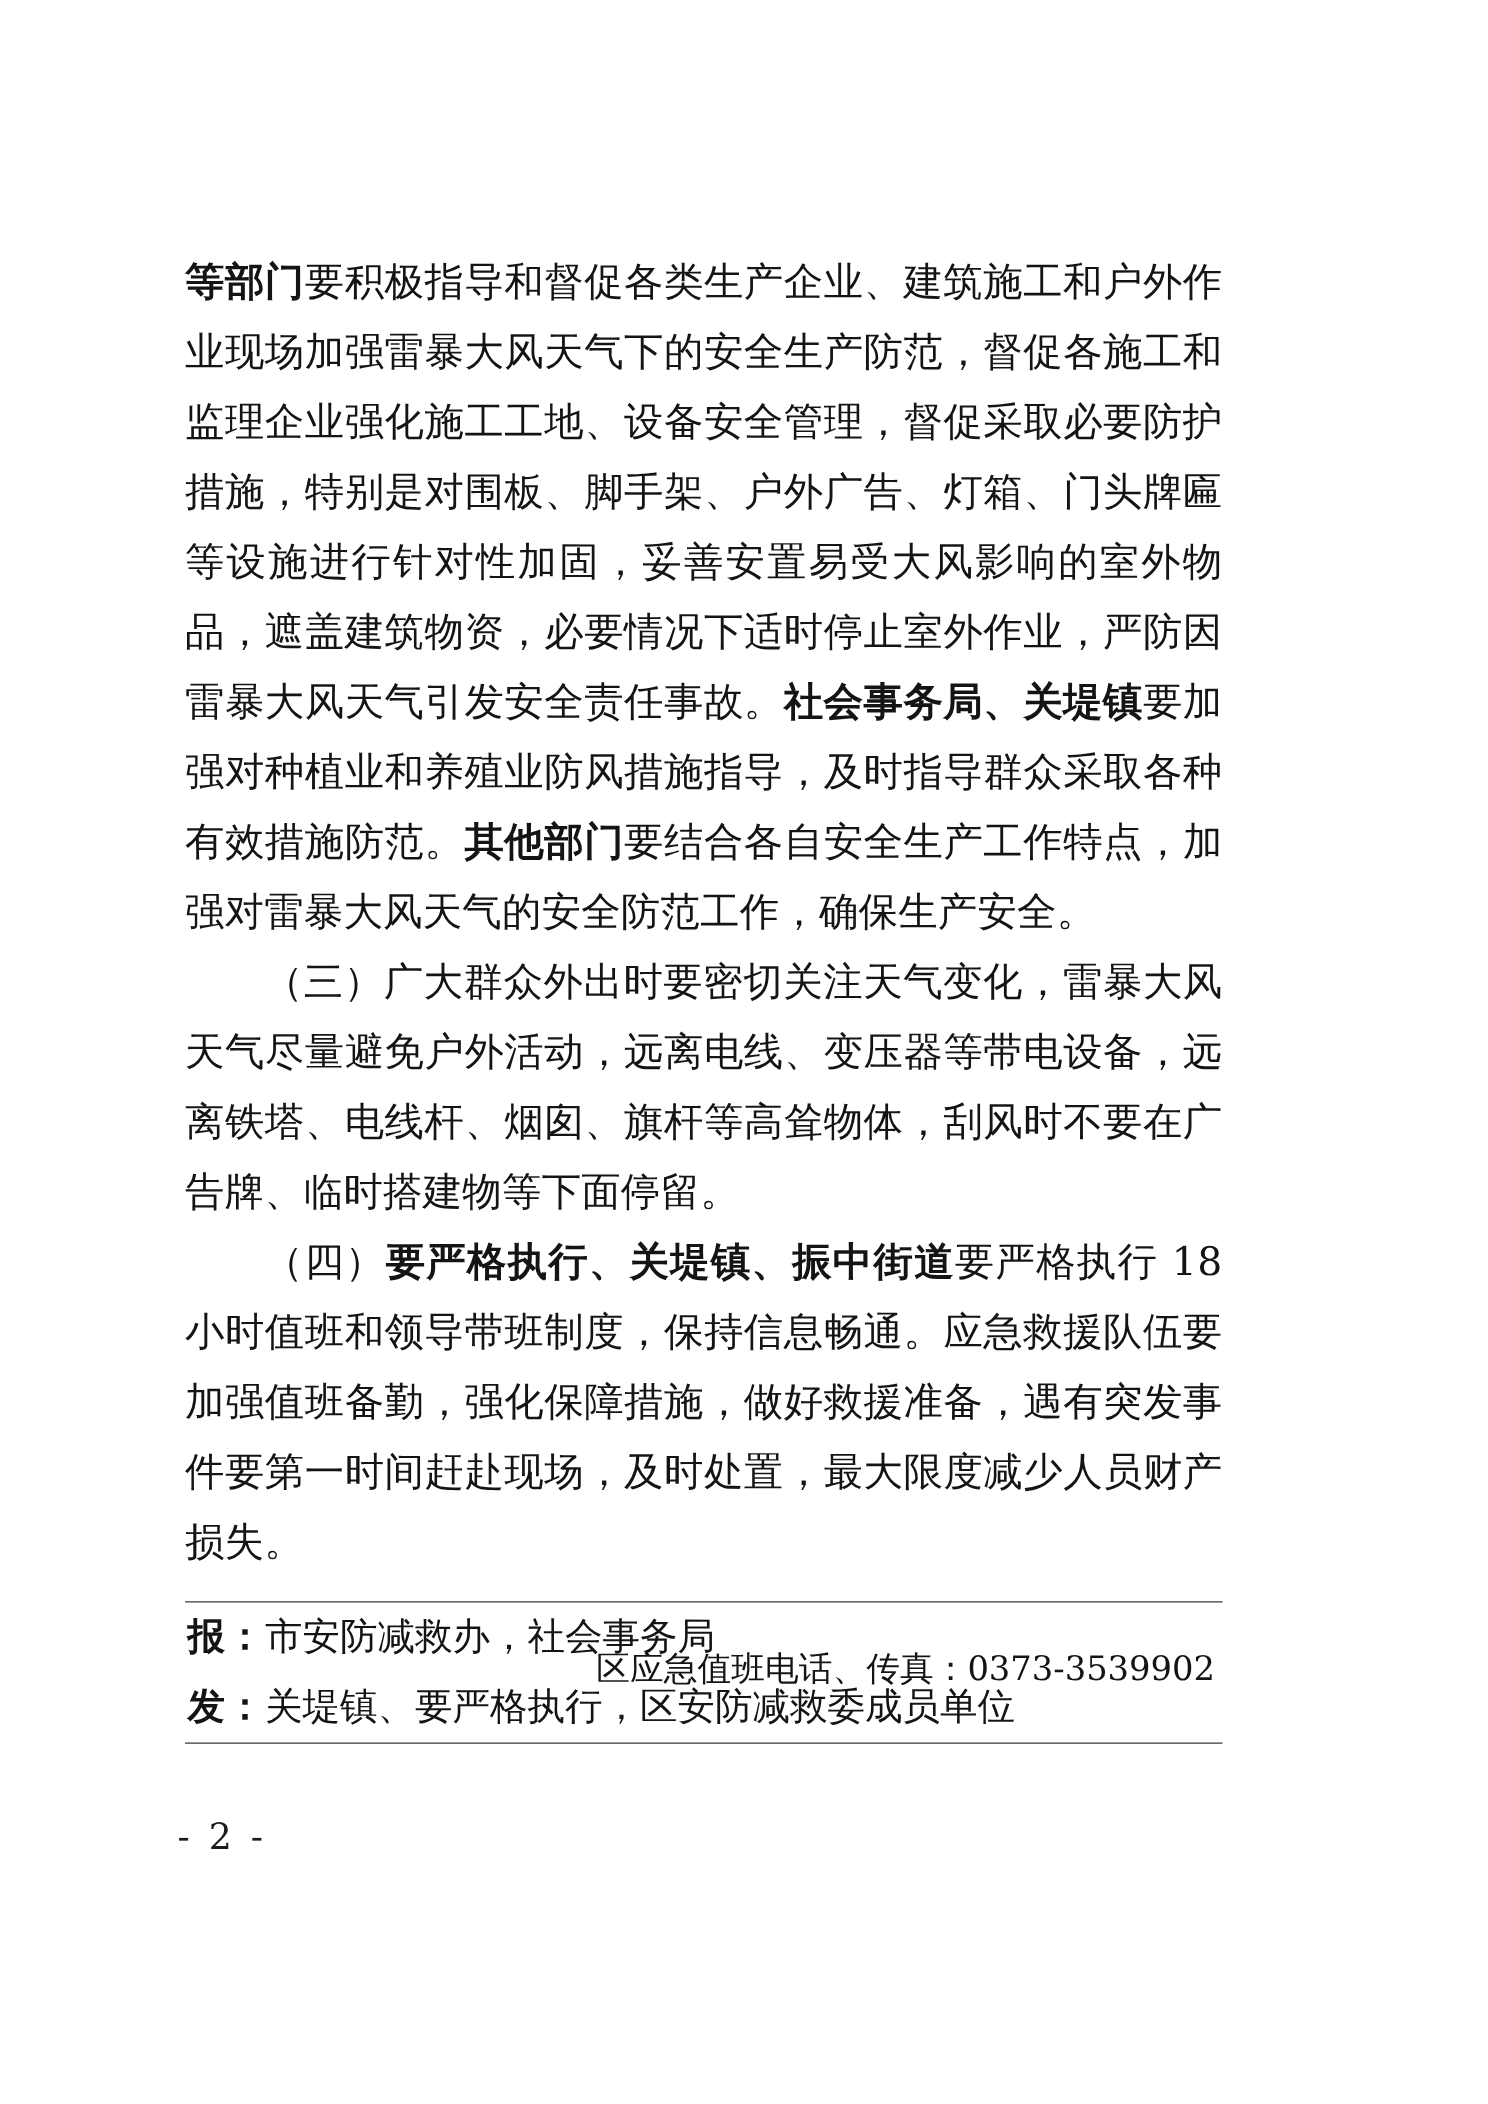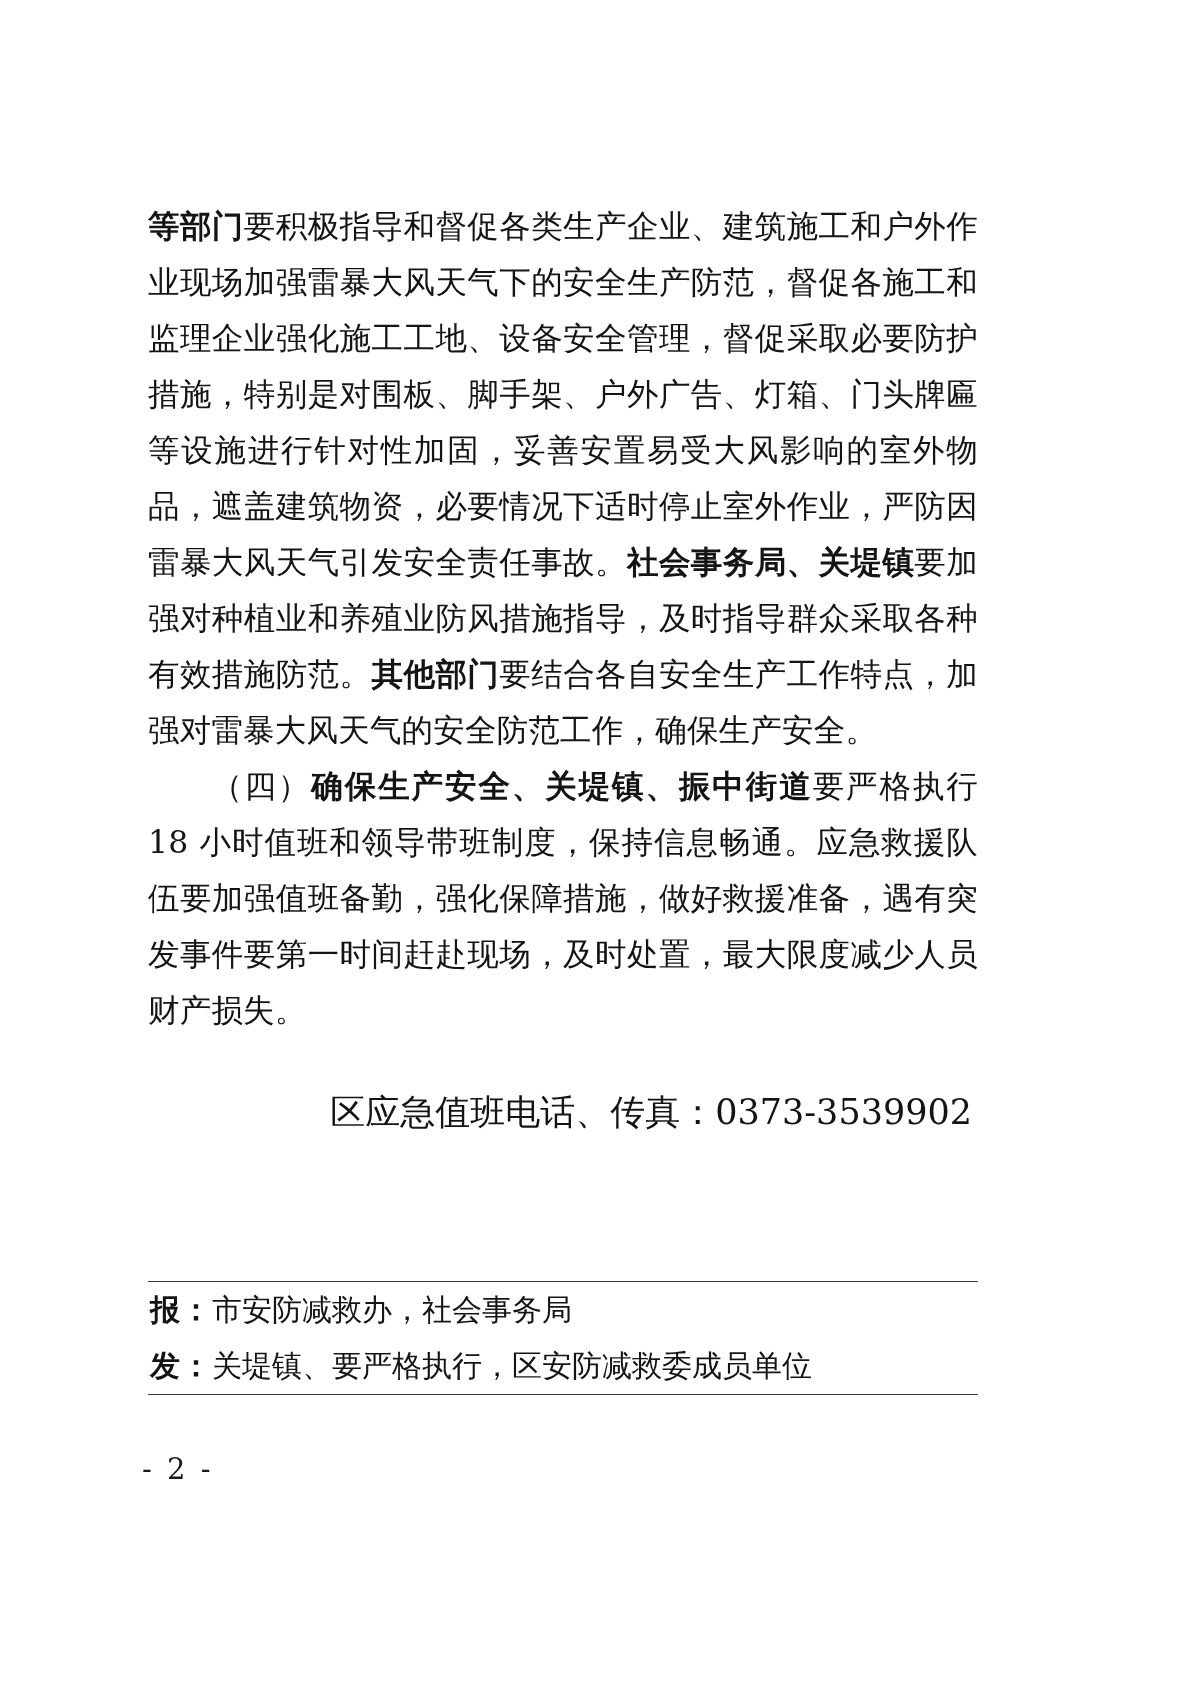--- a/index.html
+++ b/index.html
@@ -41,21 +41,21 @@
     margin-top: 0px;
   }
   .indent {
     text-indent: 63px;
   }
   .bold {
     font-weight: 700;
   }
   .sig-line {
     margin-top: 46px;
-    font-size: 35px;
+    font-size: 27px;
     line-height: 56px;
     text-align: right;
     padding-right: 6px;
   }
   .dist-block {
     position: absolute;
     left: 148px;
     top: 1281px;
     width: 830px;
   }
@@ -85,21 +85,22 @@
     color: #1a1a1a;
   }
 </style>
 </head>
 <body>
 
 <div class="page">
 
   <div class="content">
     <p class="para" id="p0"><span class="bold">等部门</span><span>要积极指导和督促各类生产企业、建筑施工和户外作业现场加强雷暴大风天气下的安全生产防范，督促各施工和监理企业强化施工工地、设备安全管理，督促采取必要防护措施，特别是对围板、脚手架、户外广告、灯箱、门头牌匾等设施进行针对性加固，妥善安置易受大风影响的室外物品，遮盖建筑物资，必要情况下适时停止室外作业，严防因雷暴大风天气引发安全责任事故。</span><span class="bold">社会事务局、关堤镇</span><span>要加强对种植业和养殖业防风措施指导，及时指导群众采取各种有效措施防范。</span><span class="bold">其他部门</span><span>要结合各自安全生产工作特点，加强对雷暴大风天气的安全防范工作，确保生产安全。</span></p>
-    <p class="para indent" id="p2"><span>（四）</span><span class="bold">确保生产安全、关堤镇、振中街道</span><span>要严格执行 18 小时值班和领导带班制度，保持信息畅通。应急救援队伍要加强值班备勤，强化保障措施，做好救援准备，遇有突发事件要第一时间赶赴现场，及时处置，最大限度减少人员财产损失。</span></p>
+    <p class="para indent" id="p1"><span>（三）广大群众外出时要密切关注天气变化，雷暴大风天气尽量避免户外活动，远离电线、变压器等带电设备，远离铁塔、电线杆、烟囱、旗杆等高耸物体，刮风时不要在广告牌、临时搭建物等下面停留。</span></p>
+    <p class="para indent" id="p2"><span>（四）</span><span class="bold">要严格执行、关堤镇、振中街道</span><span>要严格执行 18 小时值班和领导带班制度，保持信息畅通。应急救援队伍要加强值班备勤，强化保障措施，做好救援准备，遇有突发事件要第一时间赶赴现场，及时处置，最大限度减少人员财产损失。</span></p>
 
     <div class="sig-line">区应急值班电话、传真：0373-3539902</div>
   </div>
 
   <div class="dist-block">
     <div class="rule"></div>
     <div class="dist-row">
       <span class="dist-label">报：</span><span class="dist-text">市安防减救办，社会事务局</span>
     </div>
     <div class="dist-row">

